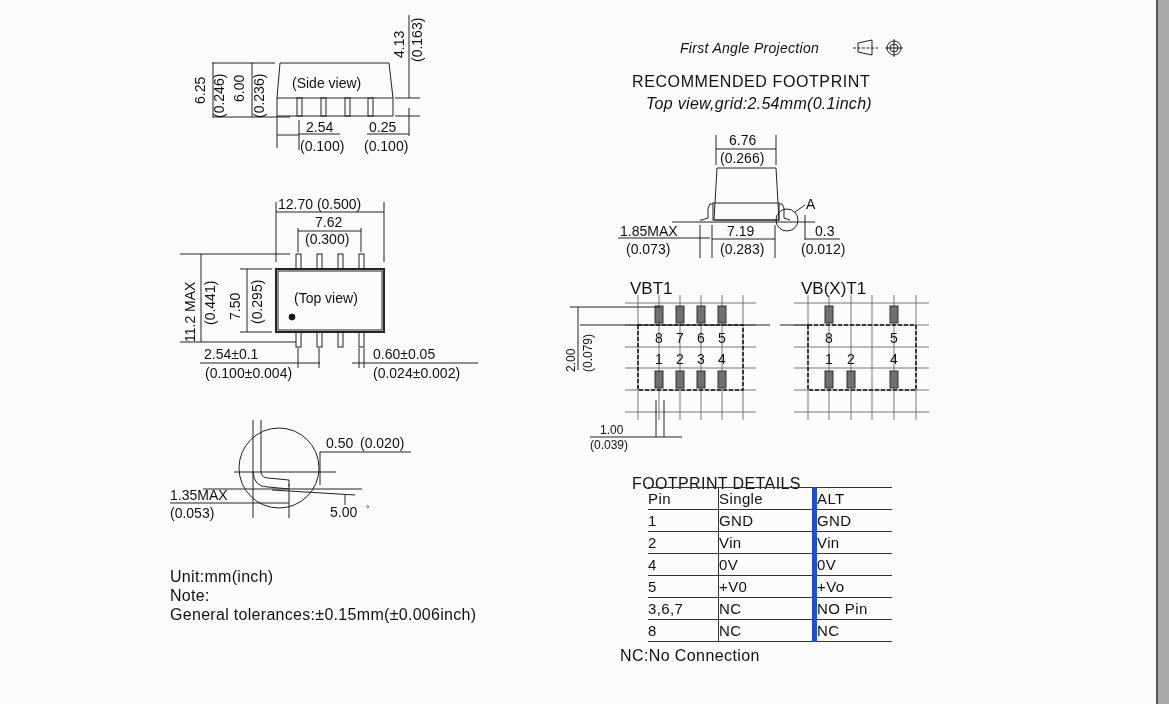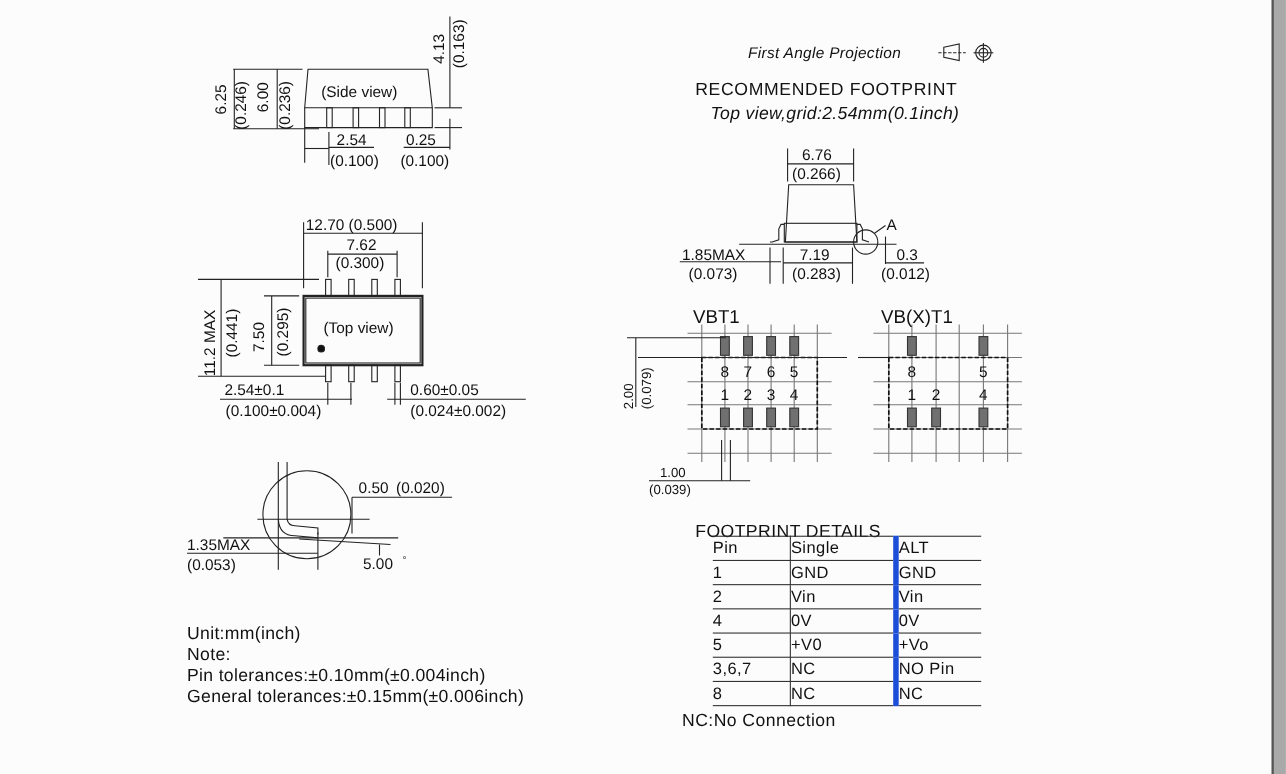--- a/index.html
+++ b/index.html
@@ -255,21 +255,20 @@
   </g>
 </svg>
 
 <div class="hdr1">First Angle Projection</div>
 <div class="hdr2">RECOMMENDED FOOTPRINT</div>
 <div class="hdr3">Top view,grid:2.54mm(0.1inch)</div>
 
 <div class="note">
   <div>Unit:mm(inch)</div>
   <div>Note:</div>
-  <div>Pin tolerances:±0.10mm(±0.004inch)</div>
   <div>General tolerances:±0.15mm(±0.006inch)</div>
 </div>
 
 <div class="fp-title">FOOTPRINT DETAILS</div>
 <table class="fp-table">
   <tbody>
       <tr>
     <th class="c0">Pin</th>
     <th class="c1">Single</th>
     <th class="c2">ALT</th>

